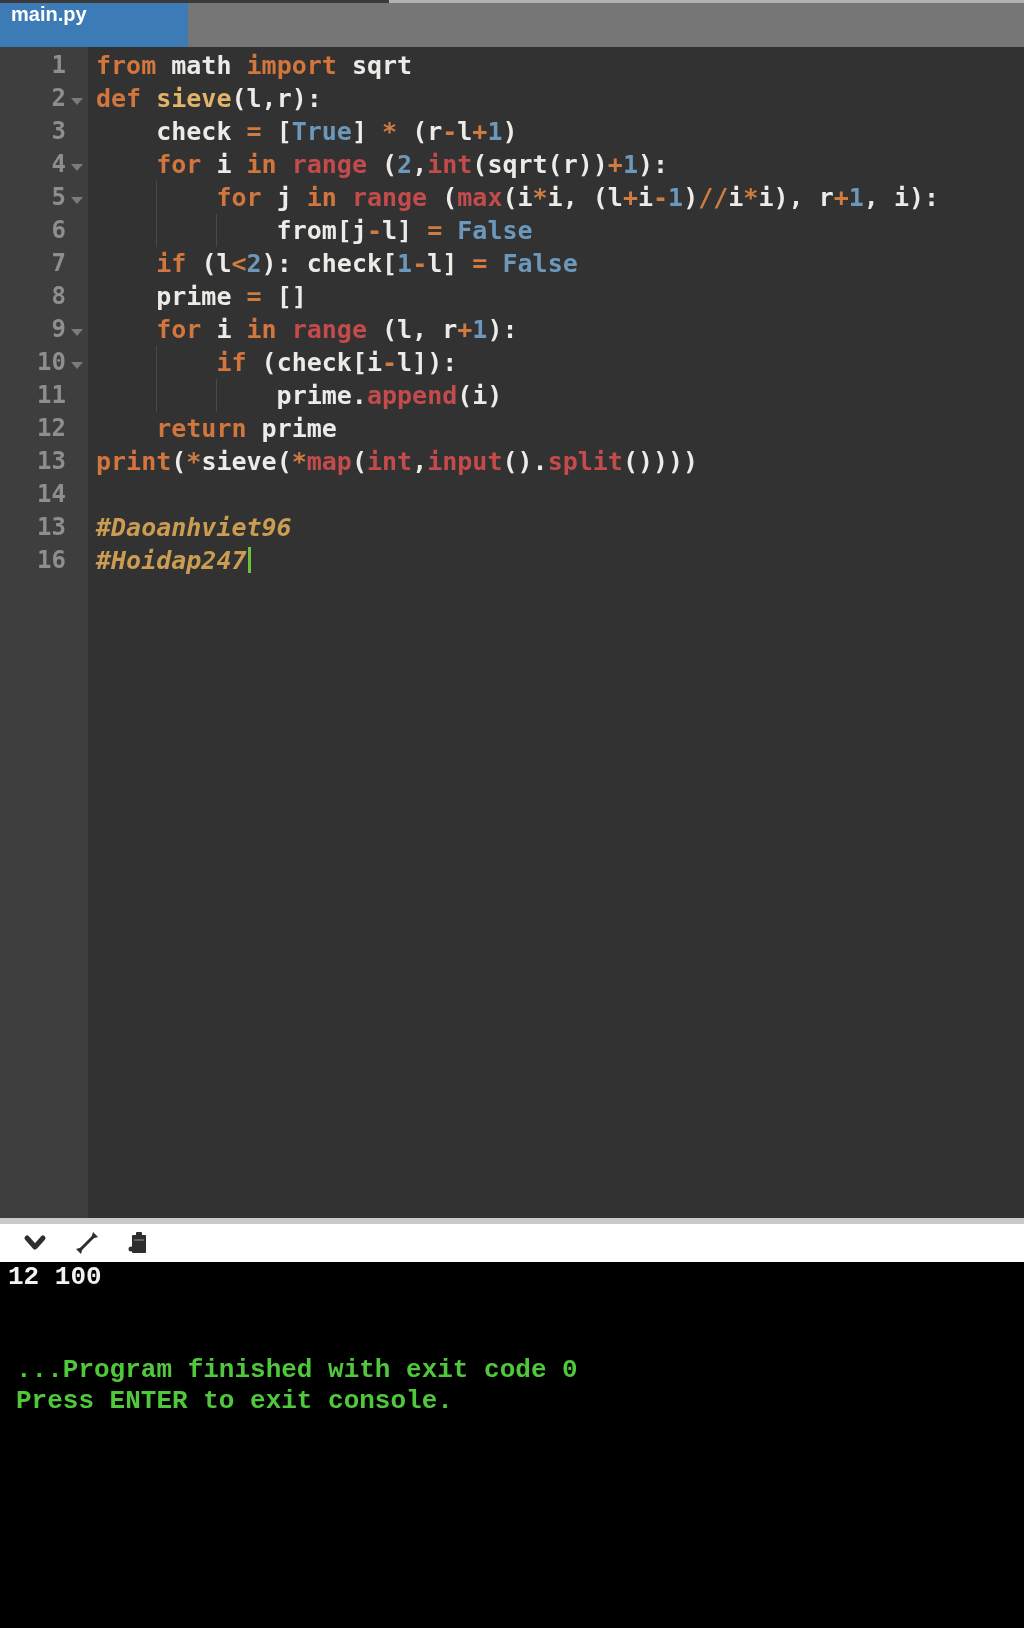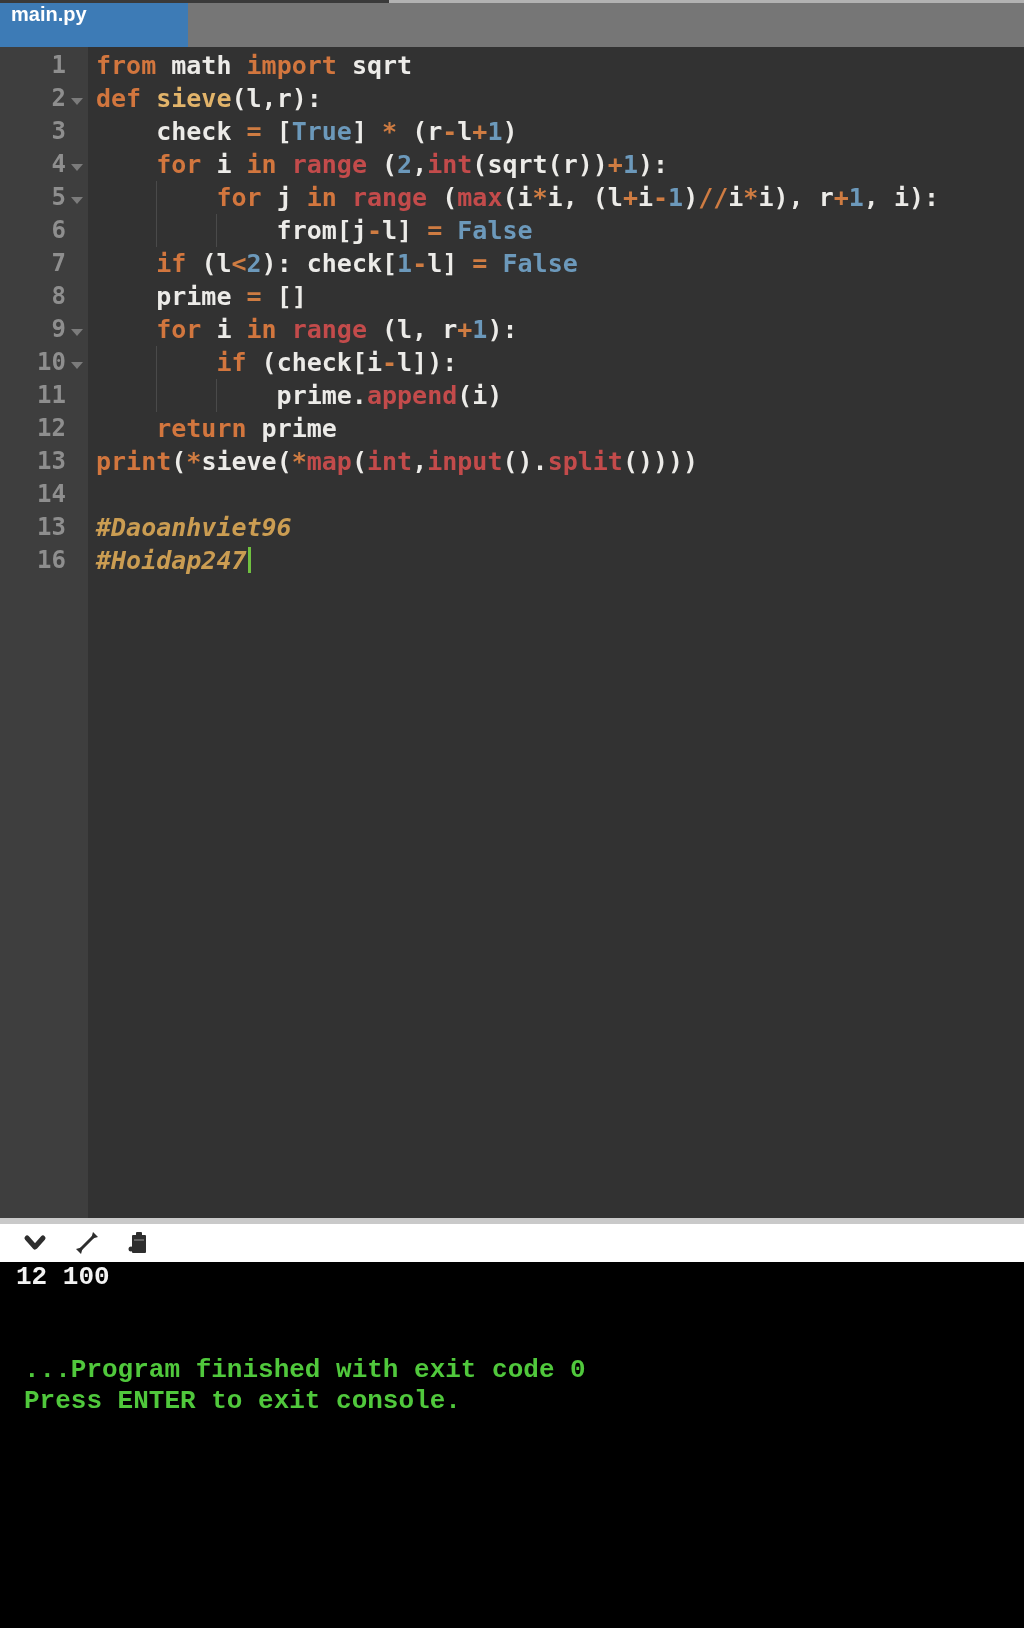--- a/index.html
+++ b/index.html
@@ -35,21 +35,21 @@
   .tok-com{color:var(--comment);font-style:italic;margin-top:36px;}
   .cursor{display:inline-block;width:3px;height:26px;background:var(--cursor_green);
     vertical-align:middle;margin-left:1px;margin-top:-4px;}
 
   
   .divider{position:absolute;top:1218px;left:0;width:1024px;height:6px;background:#c9c9c9;}
   .console-toolbar{position:absolute;top:1224px;left:0;width:1024px;height:38px;background:#ffffff;
     display:flex;align-items:center;gap:26px;padding-left:22px;box-sizing:border-box;}
   .tool-icon{width:26px;height:26px;display:inline-flex;align-items:center;justify-content:center;}
   .terminal{position:absolute;top:1262px;left:0;width:1024px;height:366px;background:var(--terminal_bg);
-    padding-left:16px;box-sizing:border-box;}
+    padding-left:8px;box-sizing:border-box;}
   .term-line{height:31px;line-height:31px;white-space:pre;font-family:"Liberation Mono",monospace;
     font-weight:bold;font-size:26px;color:var(--terminal_text);}
   .term-green{color:var(--terminal_green);margin-left:8px;}
 </style>
 </head>
 <body>
 
 <div id="app">
 
   <div class="tabbar">

